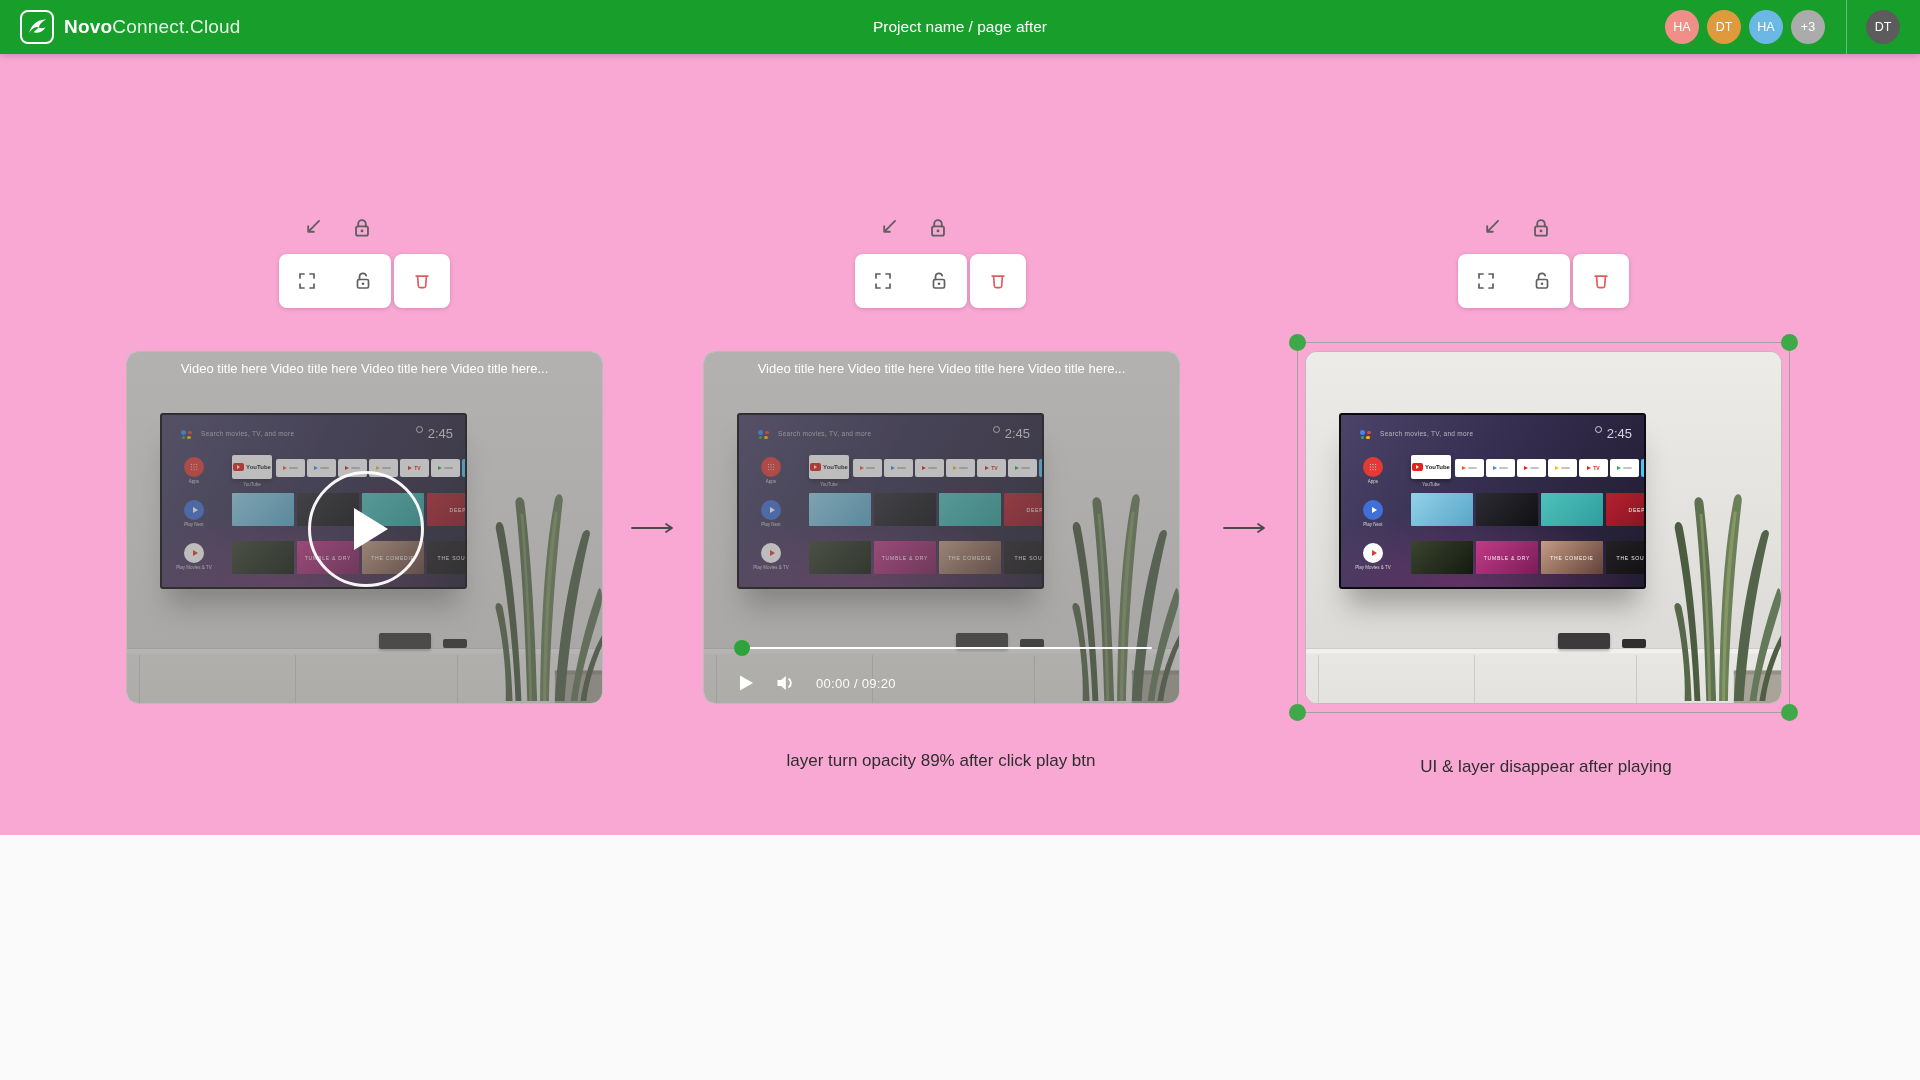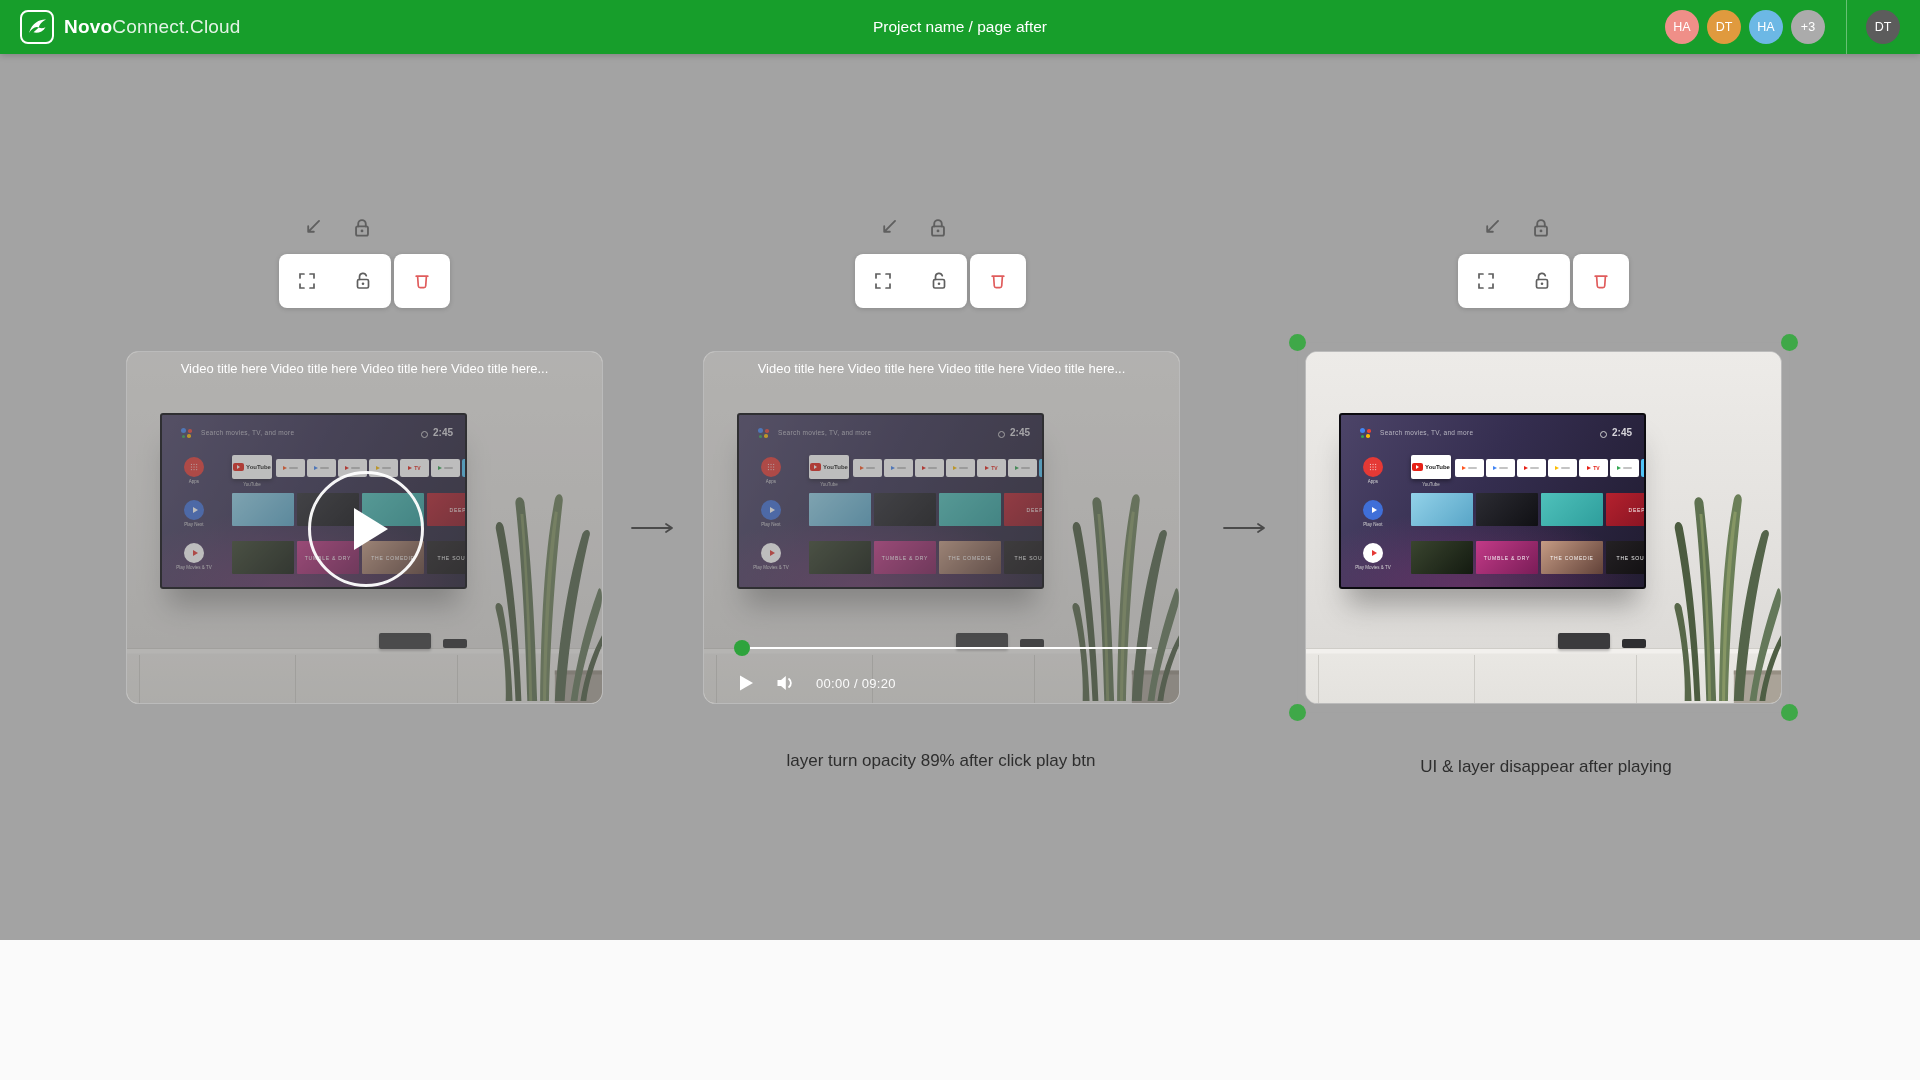--- a/index.html
+++ b/index.html
@@ -1,18 +1,18 @@
 <!DOCTYPE html>
 <html><head>
 <meta charset="utf-8">
 <style>
   * { box-sizing: border-box; margin: 0; padding: 0; }
   html,body { width:1920px; height:1080px; overflow:hidden; }
   body { font-family:"Liberation Sans", sans-serif; background:#fafafa; }
-  #app { position:relative; width:1920px; height:940px; background:#a3a3a3; overflow:hidden; }
+  #app { position:relative; width:1920px; height:835px; background:#f9a8d4; overflow:hidden; }
 
   
   .header { position:absolute; top:0; left:0; width:1920px; height:54px; background:#179e2b;
             box-shadow:0 1px 7px rgba(0,0,0,.22); z-index:50; }
   .logo-wrap { position:absolute; left:20px; top:10px; display:flex; align-items:center; gap:10px; }
   .logo-box { width:34px; height:34px; border:2px solid #fff; border-radius:8px; display:flex; align-items:center; justify-content:center; }
   .logo-text { color:#fff; font-size:19px; letter-spacing:.2px; }
   .logo-text b { font-weight:bold; }
   .logo-text span { font-weight:normal; color:rgba(255,255,255,.88); }
   .header-title { position:absolute; left:0; right:0; top:0; height:54px; display:flex; align-items:center; justify-content:center;
@@ -53,21 +53,21 @@
 
   
   .tv-top { position:absolute; left:18px; right:12px; top:11px; display:flex; align-items:center; }
   .gdots { position:relative; width:12px; height:12px; display:inline-block; }
   .gdots i { position:absolute; border-radius:50%; }
   .gdots i:nth-child(1){ width:5px; height:5px; left:1px; top:2px; }
   .gdots i:nth-child(2){ width:3.5px; height:3.5px; left:8px; top:3px; }
   .gdots i:nth-child(3){ width:3.5px; height:3.5px; left:7px; top:8px; }
   .gdots i:nth-child(4){ width:3px; height:3px; left:2px; top:8.5px; }
   .tv-search { font-size:6.5px; color:#b9b7c2; margin-left:9px; letter-spacing:.3px; }
-  .tv-clockwrap { margin-left:auto; font-size:10px; color:#d6d4da; display:flex; align-items:flex-end; gap:5px;font-weight:bold; }
+  .tv-clockwrap { margin-left:auto; font-size:13px; color:#d6d4da; display:flex; align-items:flex-start; gap:5px; }
   .gear { width:7px; height:7px; border:1.5px solid #cfcfcf; border-radius:50%; display:inline-block; }
   .tv-side { position:absolute; left:10px; top:42px; width:44px; }
   .side-item { display:block; text-align:center; margin-bottom:15px; }
   .side-c { width:20px; height:20px; border-radius:50%; display:inline-flex; align-items:center; justify-content:center; }
   .side-item u { display:block; text-decoration:none; font-size:4.5px; color:#d5d5d5; margin-top:2px; white-space:nowrap; }
   .g-grid { width:8px; height:8px; background-image:radial-gradient(circle,#fff 34%,transparent 38%); background-size:2.7px 2.7px; }
   .g-play { width:0; height:0; border-left:5px solid; border-top:3.5px solid transparent; border-bottom:3.5px solid transparent; margin-left:2px; }
   .g-play.sm { border-left-width:4px; border-top-width:2.8px; border-bottom-width:2.8px; margin-left:0; }
   .tv-apps { position:absolute; left:70px; top:36px; height:34px; display:flex; align-items:center; gap:2px; }
   .feat { position:relative; width:40px; height:24px; margin-right:2px; margin-top:-2px; }

